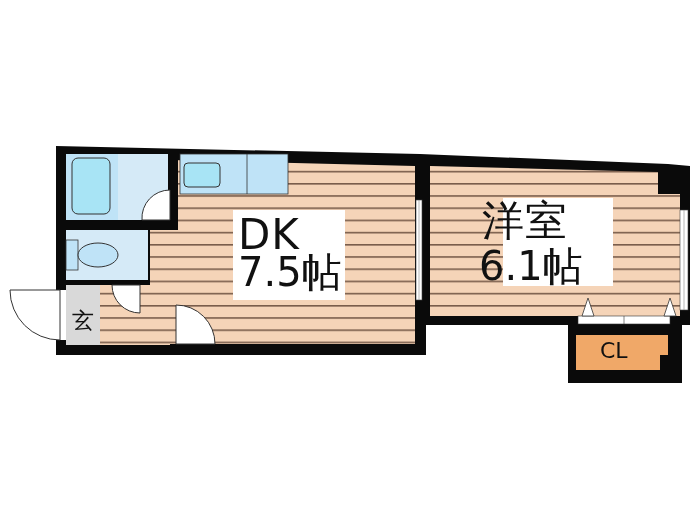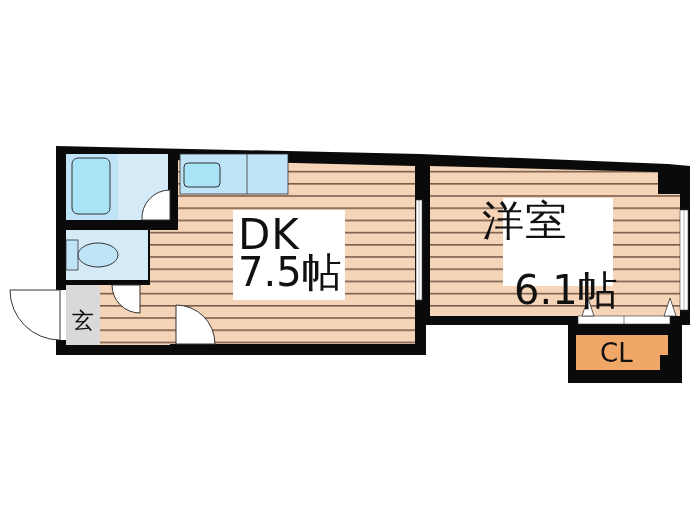--- a/index.html
+++ b/index.html
@@ -2,21 +2,21 @@
 <html><head>
 <meta charset="utf-8">
 <style>
   html,body{margin:0;padding:0;background:#ffffff;}
   body{width:700px;height:525px;position:relative;overflow:hidden;font-family:"DejaVu Sans","Liberation Sans",sans-serif;}
   #plan{position:absolute;left:0;top:0;width:700px;height:525px;}
   .lbl{position:absolute;color:#111;line-height:1;font-family:"DejaVu Sans","Liberation Sans",sans-serif;}
   .labelbox{position:absolute;background:#ffffff;}
   .room-title{font-size:42px;letter-spacing:1px;}
   .room-size{font-size:40px;}
-  .cl{font-size:26px;}
+  .cl{font-size:22px;}
   .genkan{font-size:22px;}
 </style>
 </head>
 <body>
 
 <svg id="plan" viewBox="0 0 700 525" xmlns="http://www.w3.org/2000/svg">
   <defs>
     <pattern id="wood" patternUnits="userSpaceOnUse" width="10" height="12.2">
       <rect width="10" height="12.2" fill="#f5d4b8"></rect>
       <rect y="0" width="10" height="1.6" fill="#5a4030" opacity="0.8"></rect>
@@ -84,17 +84,17 @@
     <line x1="684" y1="210" x2="684" y2="310" stroke="#888" stroke-width="0.6"></line>
   </g>
 </svg>
 
 <div class="labelbox" style="left:233px;top:210px;width:112px;height:90px;"></div>
 <div class="lbl room-title" style="left:238px;top:214px;">DK</div>
 <div class="lbl room-size" style="left:238px;top:252px;">7.5帖</div>
 
 <div class="labelbox" style="left:503px;top:198px;width:110px;height:88px;"></div>
 <div class="lbl room-title" style="left:482px;top:200px;">洋室</div>
-<div class="lbl room-size" style="left:514px;top:246px;margin-top:24px;">6.1帖</div>
+<div class="lbl room-size" style="left:479px;top:246px;">6.1帖</div>
 
 <div class="lbl cl" style="left:600px;top:340px;">CL</div>
 
 <div class="lbl genkan" style="left:72px;top:310px;">玄</div>
 
 </body></html>

